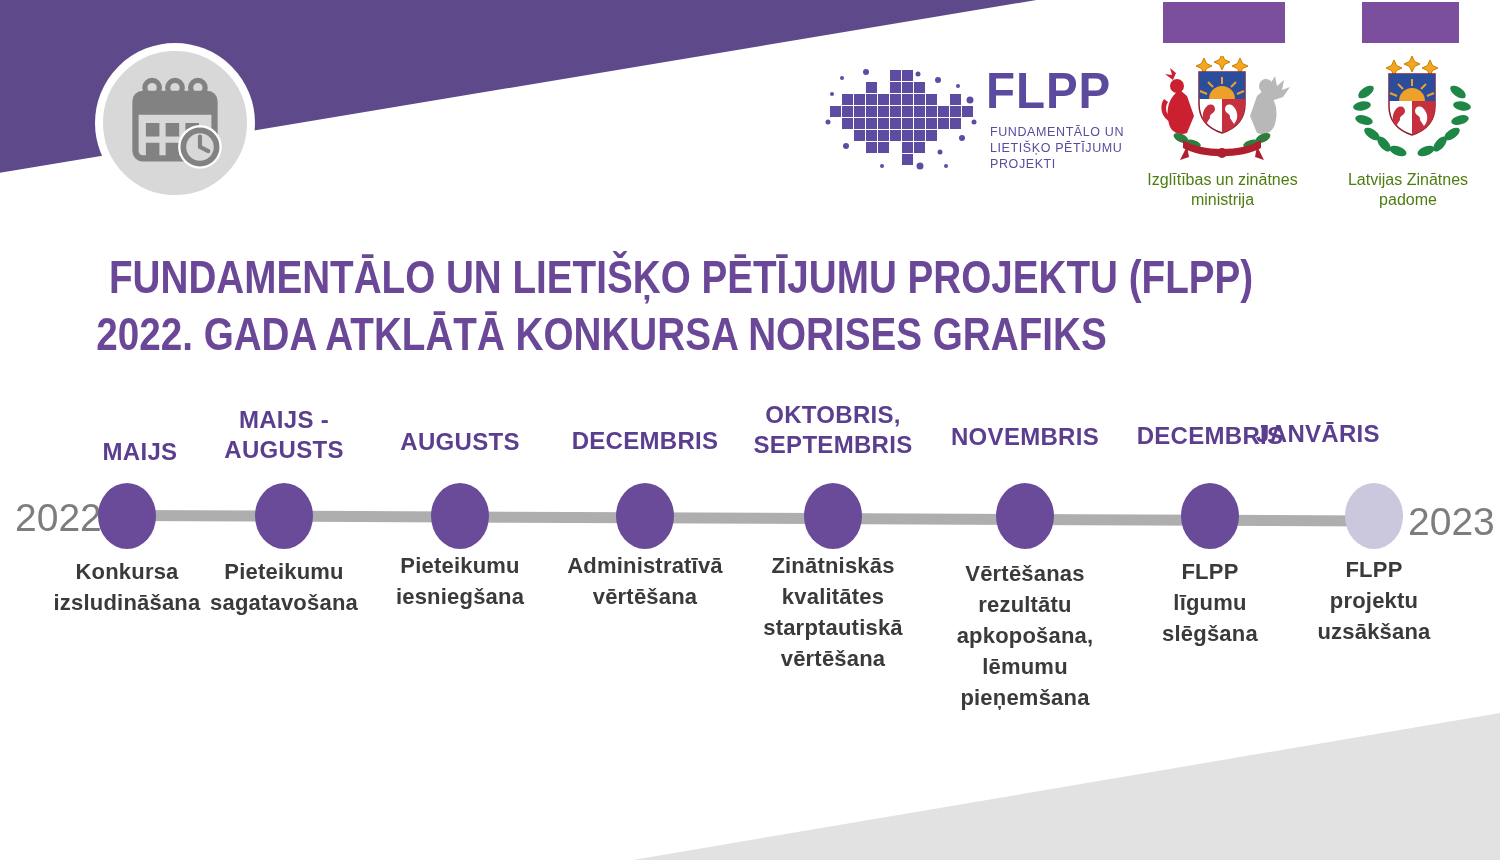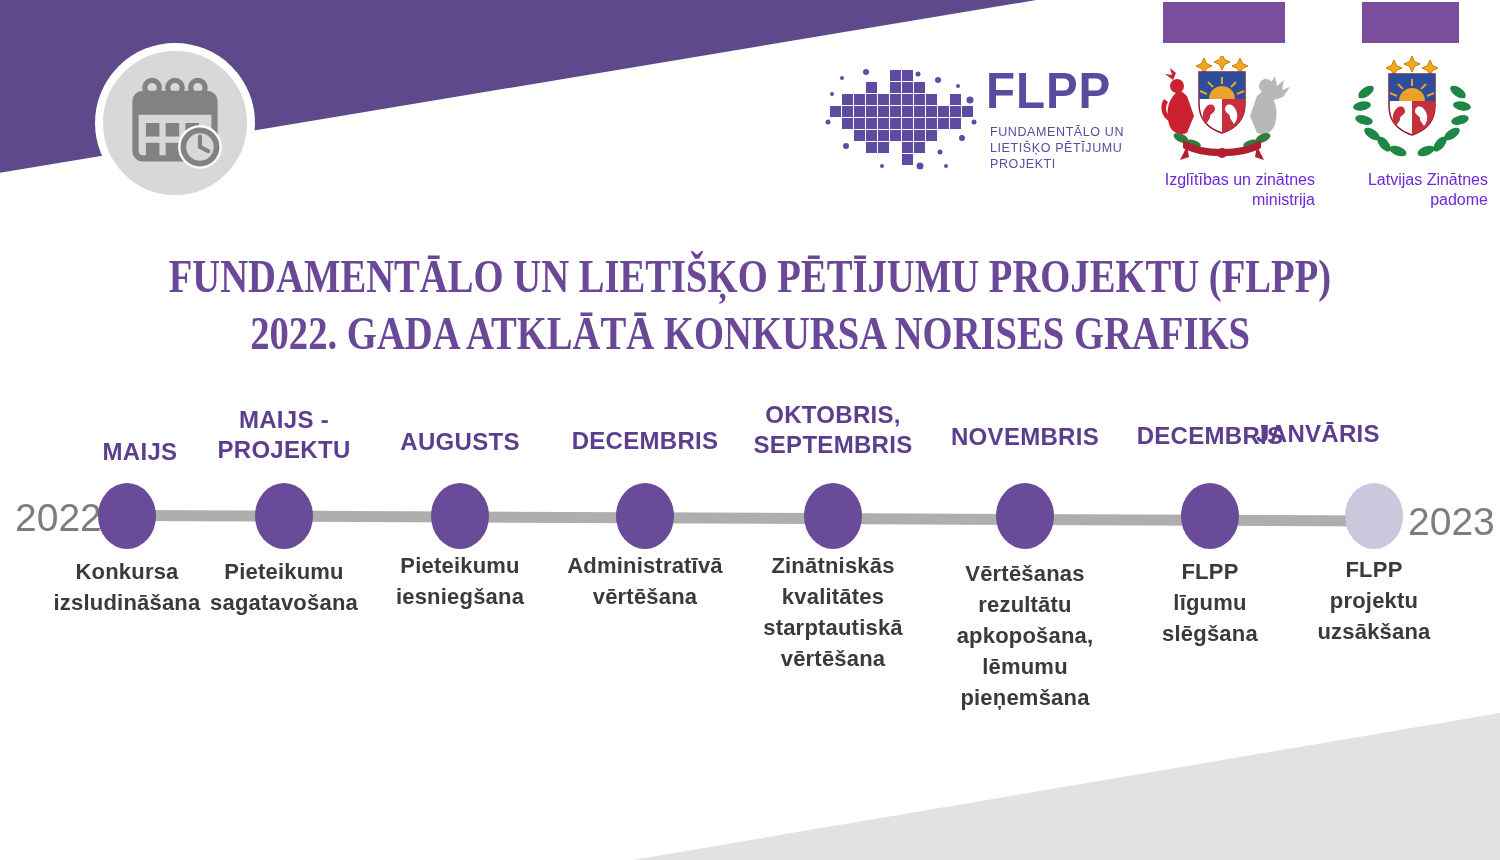--- a/index.html
+++ b/index.html
@@ -33,24 +33,24 @@
   .flpp-acronym{
     left:986px;top:62px;font-size:50px;font-weight:700;color:var(--logo-purple);
     letter-spacing:1px;transform:scaleX(0.95);transform-origin:left top;
   }
   .flpp-subtitle{
     left:990px;top:124px;font-size:12.5px;font-weight:400;color:var(--logo-purple);
     line-height:16px;letter-spacing:.6px;white-space:pre-line;
   }
   
   .logo-caption{
-    font-size:16px;color:#6d28d9;line-height:20px;text-align:right;white-space:pre-line;
-  }
-  
-  .title-row{left:0;width:1500px;text-align:center;color:var(--title-purple);font-family:Liberation Serif, serif;}
+    font-size:16px;color:#4d7c0f;line-height:20px;text-align:center;white-space:pre-line;
+  }
+  
+  .title-row{left:0;width:1500px;color:var(--title-purple);}
   .title-row span{
     display:inline-block;font-size:46px;font-weight:700;letter-spacing:0;
     transform:scaleX(0.84);transform-origin:center top;white-space:nowrap;
   }
   
   .tl-line{
     left:127px;top:510px;width:1247px;height:11px;background:var(--line-gray);
     transform:rotate(0.25deg);transform-origin:left center;border-radius:2px;
   }
   .tl-node{
@@ -250,21 +250,21 @@
 <div class="abs title-row" style="top:307px">
   <span>2022. GADA ATKLĀTĀ KONKURSA NORISES GRAFIKS</span>
 </div>
 
 <div class="abs tl-year" style="left:15px;top:496px;width:75px;text-align:right">2022</div>
 <div class="abs tl-line"></div>
 <div class="abs tl-year" style="left:1408px;top:500px">2023</div>
 
 <div class="abs tl-month" style="left:30px;top:437px">MAIJS</div>
 <div class="abs tl-month" style="left:174px;top:405px">MAIJS -
-PROJEKTU</div>
+AUGUSTS</div>
 <div class="abs tl-month" style="left:350px;top:427px">AUGUSTS</div>
 <div class="abs tl-month" style="left:535px;top:426px">DECEMBRIS</div>
 <div class="abs tl-month" style="left:723px;top:400px">OKTOBRIS,
 SEPTEMBRIS</div>
 <div class="abs tl-month" style="left:915px;top:422px">NOVEMBRIS</div>
 <div class="abs tl-month" style="left:1100px;top:421px">DECEMBRIS</div>
 <div class="abs tl-month" style="left:1208px;top:419px">JANVĀRIS</div>
 
 <div class="abs tl-node" style="left:98px"></div>
 <div class="abs tl-node" style="left:255px"></div>

